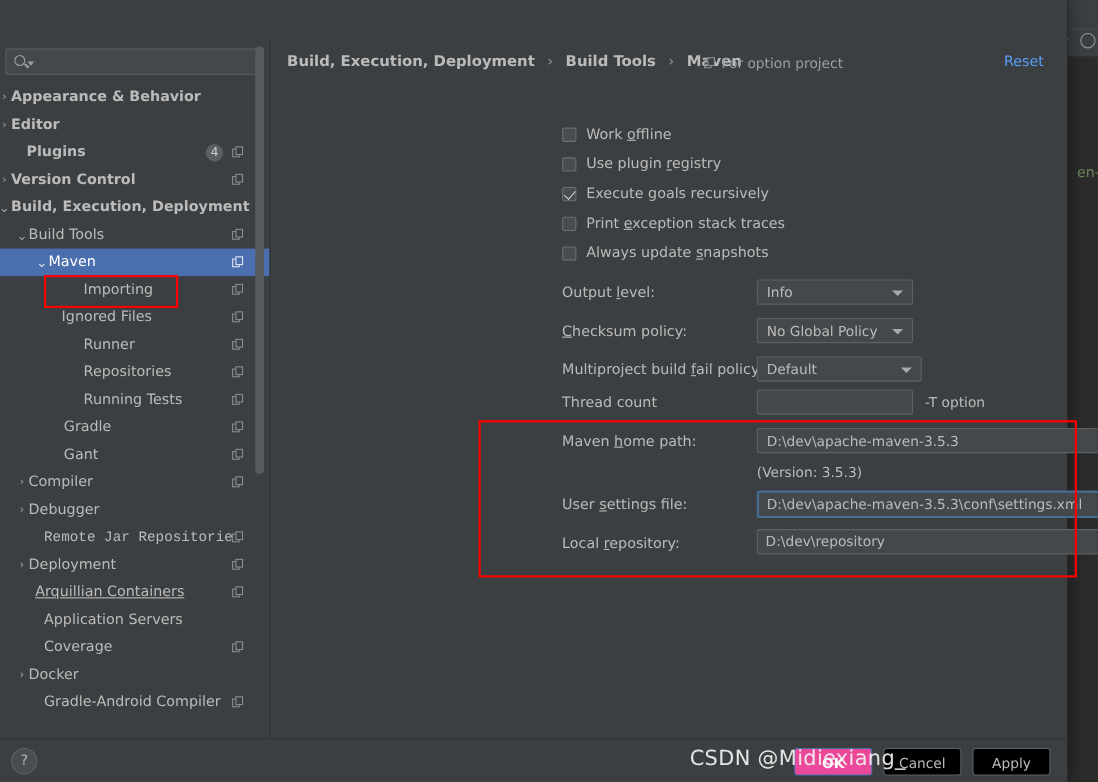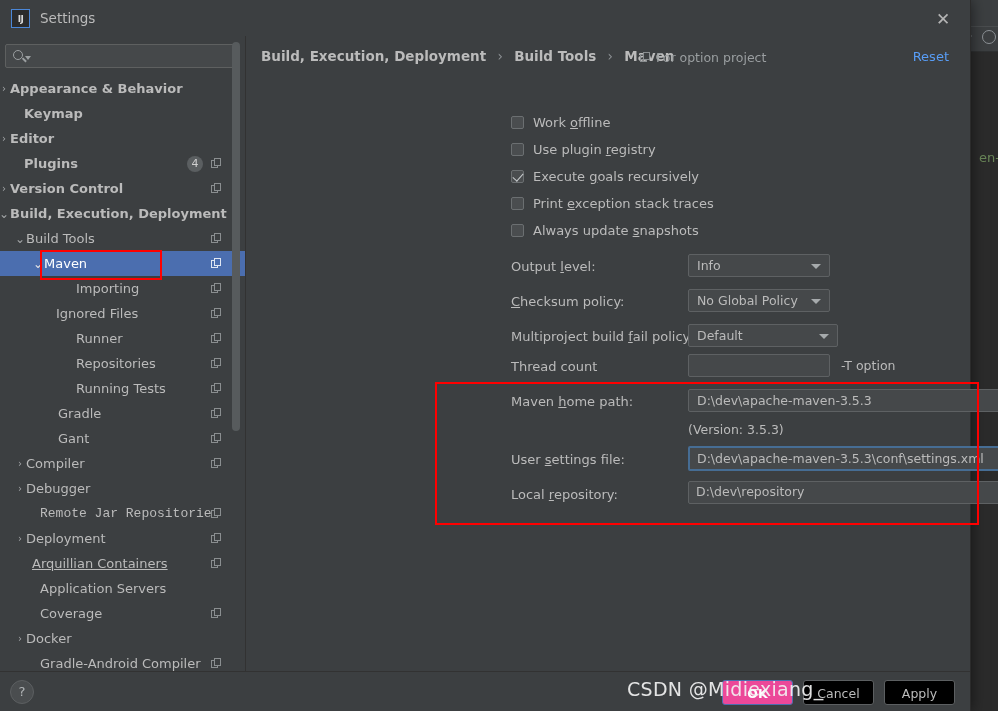--- a/index.html
+++ b/index.html
@@ -145,44 +145,36 @@
   <div class="ide-toolbar"></div>
   <div class="ide-editor"></div>
   <div class="ide-run"></div>
   <div class="ide-circle"></div>
   <div class="ide-blue">t</div>
   <div class="ide-green">en-</div>
 </div>
 
 <div id="dialog">
 
-  <div class="titlebar">
-    <div class="ij-logo">IJ</div>
-    <div class="title-text">Settings</div>
-    <div class="close-btn">✕</div>
-  </div>
 
   <div id="left">
     <div class="searchbox">
       <div class="search-ico">
         <span class="mag"></span>
           <span class="hdl"></span>
           <span class="arw"></span>
       </div>
       <input class="search-input" type="text" value="" style="">
     </div>
     <div class="tree" id="tree">
         <div class="tree-row bold">
           <span class="arrow" style="left: -2px;">›</span>
           <span class="lbl" style="margin-left: 10px;">Appearance &amp; Behavior</span>
         </div>
         <div class="tree-row bold">
-          <span class="lbl" style="margin-left: 24px;">Keymap</span>
-        </div>
-        <div class="tree-row bold">
           <span class="arrow" style="left: -2px;">›</span>
           <span class="lbl" style="margin-left: 10px;">Editor</span>
         </div>
         <div class="tree-row bold">
           <span class="lbl" style="margin-left: 24px;">Plugins</span>
           <span class="badge">4</span>
           <span class="copy-ico">
             <i class="b"></i>
             <i class="f"></i>
           </span>

